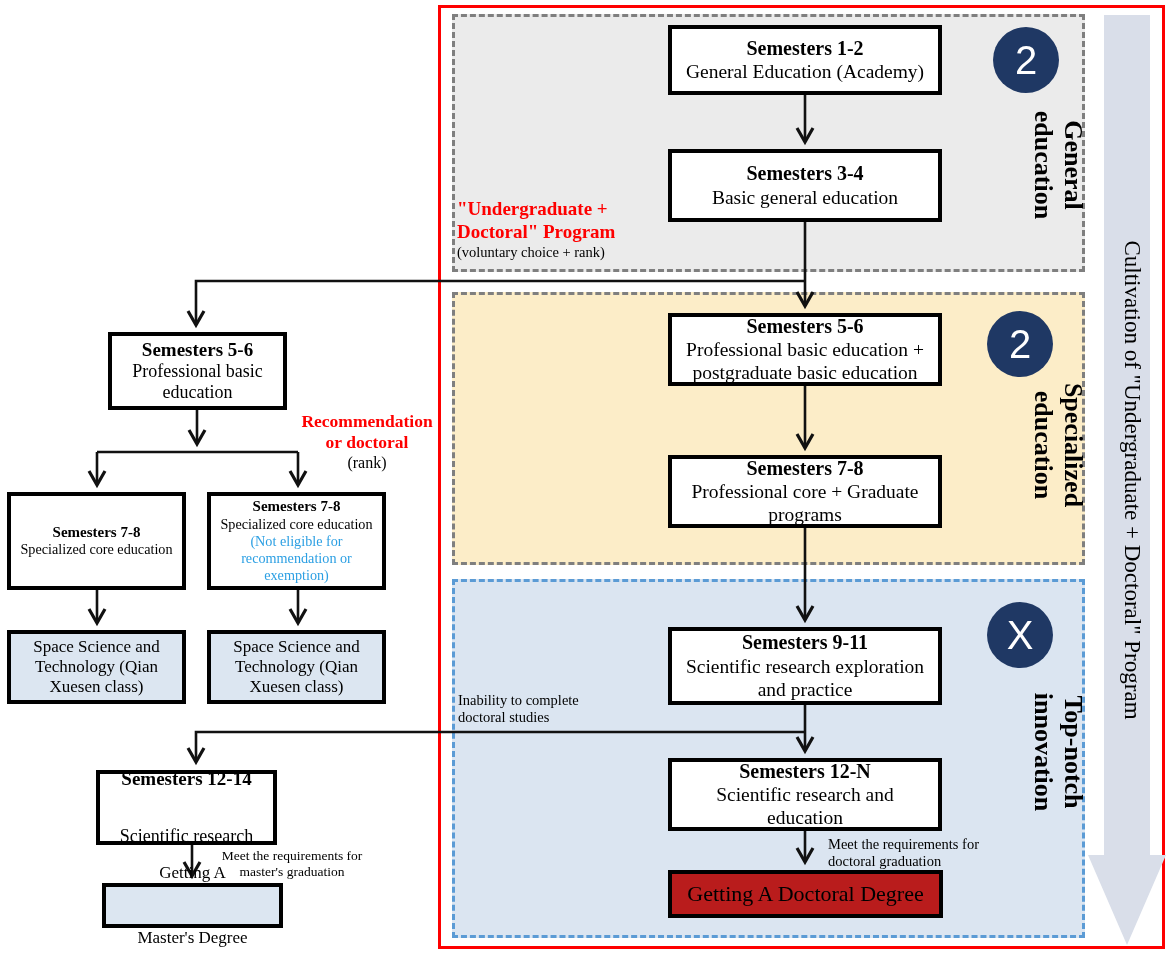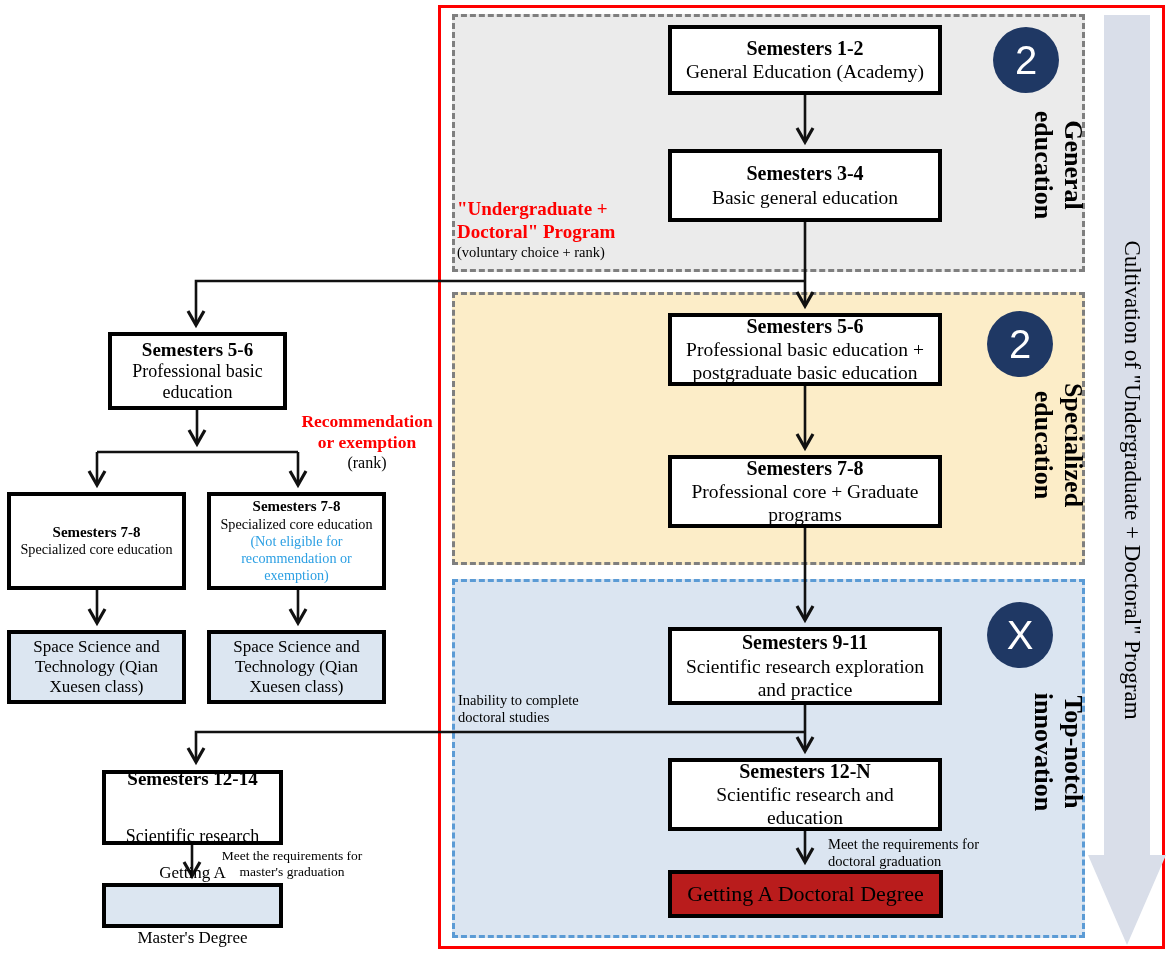--- a/index.html
+++ b/index.html
@@ -138,37 +138,37 @@
     <span class="t">Semesters 7-8</span>
     <span>Specialized core education</span>
   </div>
   <div class="fbox small-col" style="left:207px;top:492px;width:179px;height:98px;">
     <span class="t">Semesters 7-8</span>
     <span>Specialized core education</span>
     <span class="note-blue">(Not eligible for recommendation or exemption)</span>
   </div>
   <div class="fbox lblue" style="left:7px;top:630px;width:179px;height:74px;font-size:17px;">Space Science and Technology (Qian Xuesen class)</div>
   <div class="fbox lblue" style="left:207px;top:630px;width:179px;height:74px;font-size:17px;">Space Science and Technology (Qian Xuesen class)</div>
-  <div class="fbox" style="left:102px;top:770px;width:181px;height:75px;font-size:18px;gap:36px;">
+  <div class="fbox" style="left:96px;top:770px;width:181px;height:75px;font-size:18px;gap:36px;">
     <span class="t" style="font-size:19px;">Semesters 12-14</span>
     <span>Scientific research</span>
   </div>
   <div class="fbox lblue" style="left:102px;top:883px;width:181px;height:45px;font-size:17px;gap:44px;">
     <span class="line">Getting A</span>
     <span class="line">Master's Degree</span>
   </div>
 
   <div class="ann prog-label">
     <span class="line red-bold">"Undergraduate +</span>
     <span class="line red-bold">Doctoral" Program</span>
     <span class="line sub">(voluntary choice + rank)</span>
   </div>
   <div class="ann rec-label">
     <span class="line red-bold">Recommendation</span>
-    <span class="line red-bold">or exemption</span>
+    <span class="line red-bold">or doctoral</span>
     <span class="line sub">(rank)</span>
   </div>
   <div class="ann inability">
     <span class="line">Inability to complete</span>
     <span class="line">doctoral studies</span>
   </div>
   <div class="ann master-req">
     <span class="line">Meet the requirements for</span>
     <span class="line">master's graduation</span>
   </div>

